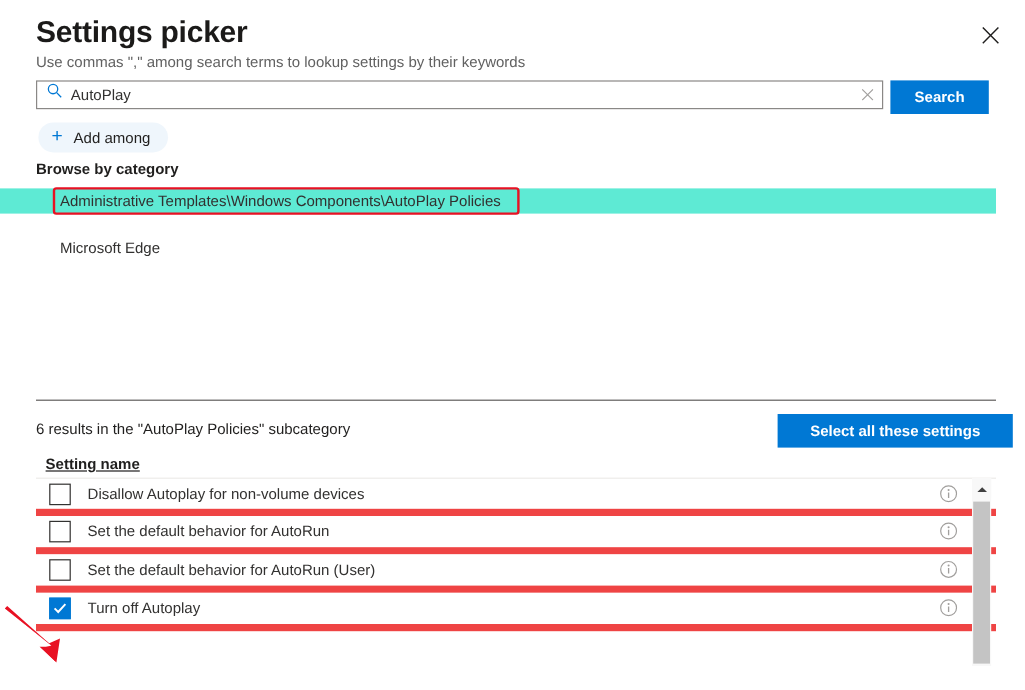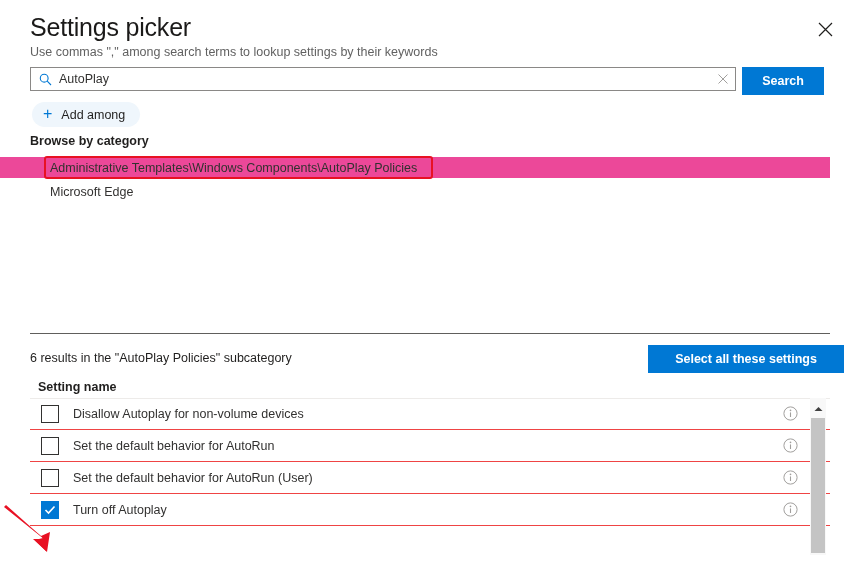--- a/index.html
+++ b/index.html
@@ -16,21 +16,21 @@
     color: #201f1e;
     -webkit-font-smoothing: antialiased;
   }
 
   
   .panel-title {
     position: absolute;
     left: 30px;
     top: 12px;
     font-size: 25px;
-    font-weight: 400;
+    font-weight: 700;
     letter-spacing: -0.2px;
     color: #1b1a19;
     line-height: 30px;
   }
   .panel-subtitle {
     position: absolute;
     left: 30px;
     top: 44px;
     font-size: 12.5px;
     color: #616161;
@@ -64,21 +64,20 @@
   .search-box {
     position: absolute;
     left: 0;
     top: 0;
     width: 706px;
     height: 24px;
     border: 1px solid #8a8886;
     background: #ffffff;
     box-sizing: border-box;
     display: flex;
-    align-items: center;
   }
   .search-icon {
     margin-left: 7px;
     width: 14px;
     height: 14px;
     flex: none;
     display: flex;
     align-items: center;
     justify-content: center;
   }
@@ -173,24 +172,24 @@
     height: 21px;
     display: flex;
     align-items: center;
     padding-left: 50px;
     font-size: 12.5px;
     color: #323130;
     cursor: pointer;
     box-sizing: border-box;
   }
   .category-item.selected {
-    background: #ec4899;
+    background: #5eead4;
   }
   .category-item + .category-item {
-    margin-top: 3px;
+    margin-top: 18px;
   }
 
   
   .annot-box {
     position: absolute;
     left: 44px;
     top: 156px;
     width: 389px;
     height: 23px;
     border: 2px solid #e81123;
@@ -227,33 +226,34 @@
   }
 
   
   .col-header {
     position: absolute;
     left: 38px;
     top: 380px;
     font-size: 12.5px;
     font-weight: 600;
     color: #201f1e;
+    text-decoration: underline;
   }
   .table {
     position: absolute;
     left: 30px;
     top: 398px;
     width: 800px;
   }
   .table-row {
     position: relative;
     height: 32px;
     display: flex;
     align-items: center;
-    border-bottom: 1px solid #ef4444;
+    border-bottom: 6px solid #ef4444;
     box-sizing: border-box;
     background: #ffffff;
     cursor: pointer;
   }
   .table-row:first-child {
     border-top: 1px solid #edebe9;
   }
   .row-checkbox {
     margin-left: 11px;
     width: 18px;

